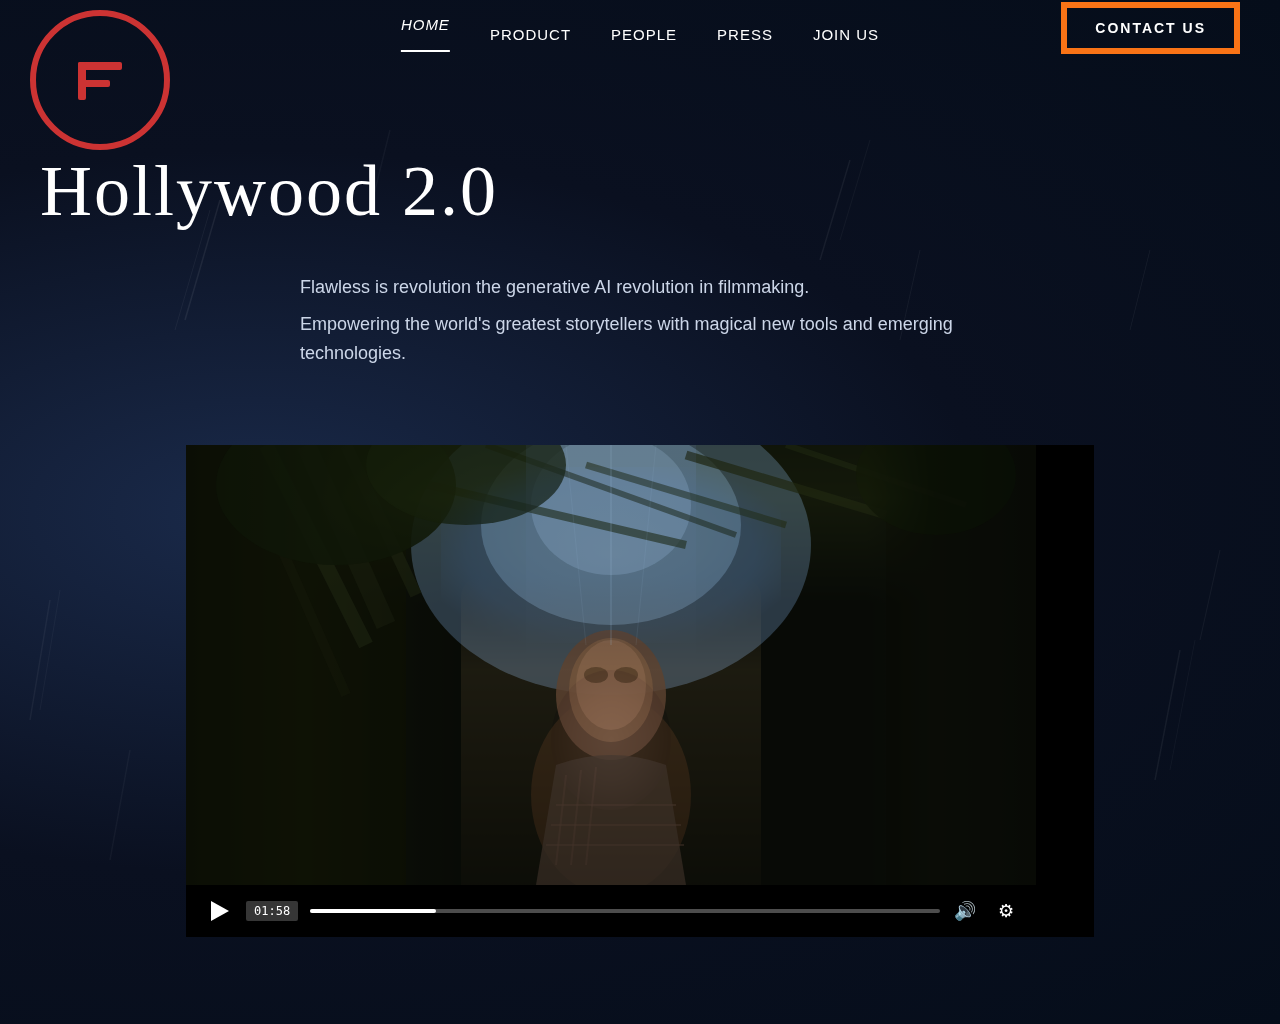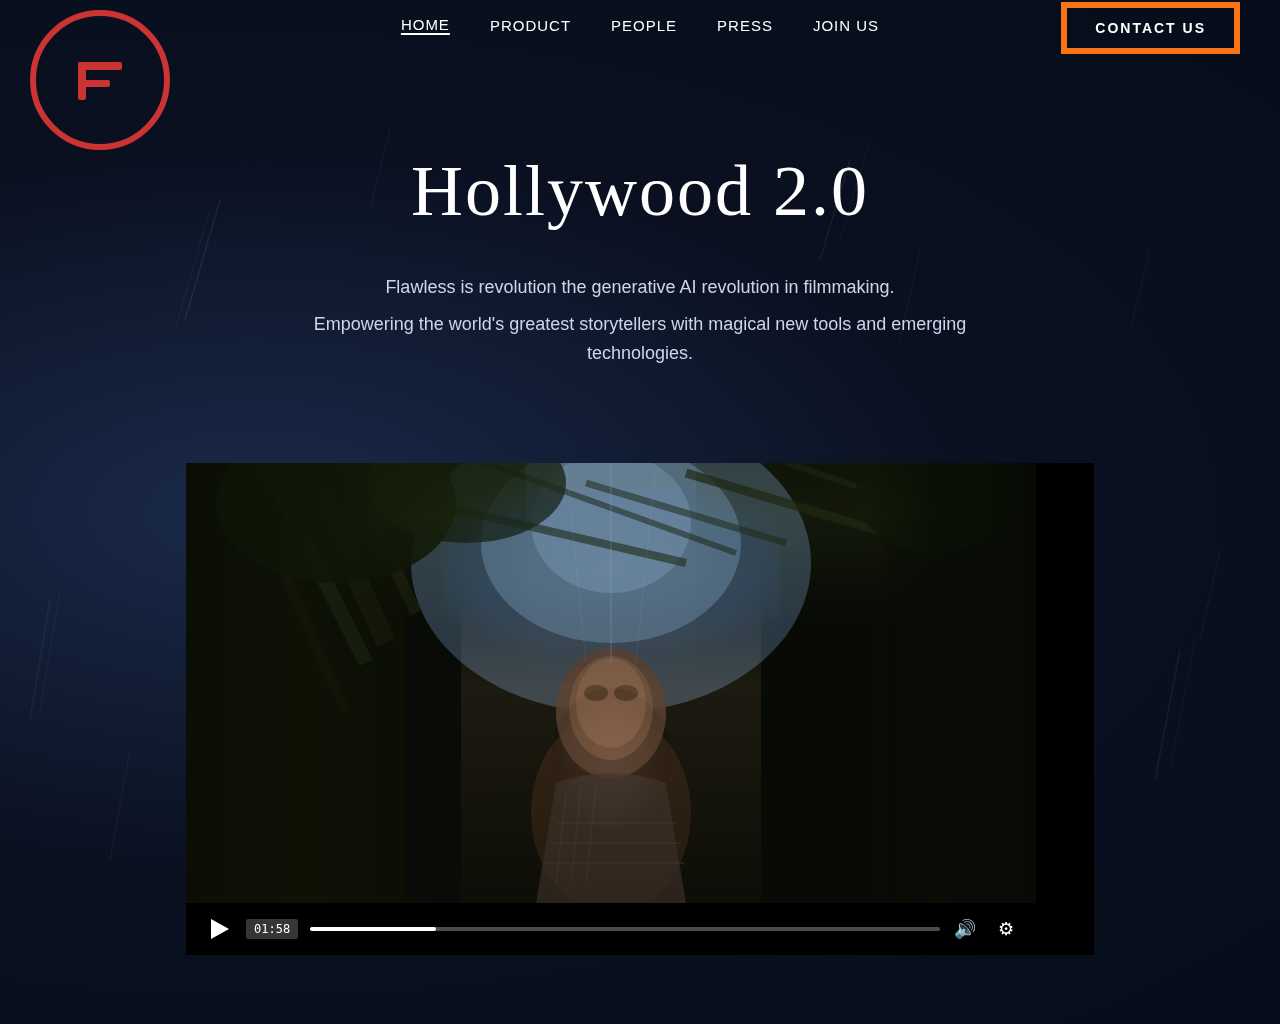--- a/index.html
+++ b/index.html
@@ -87,21 +87,22 @@
       text-decoration: none;
       font-size: 15px;
       font-weight: 400;
       letter-spacing: 1px;
       text-transform: uppercase;
       cursor: pointer;
     }
 
     .nav-link.active {
       border-bottom: 2px solid #ffffff;
-      padding-bottom: 0;
+      padding-bottom: 17px;
+      font-style: italic;
     }
 
     .contact-btn {
       position: absolute;
       right: 40px;
       top: 50%;
       margin-top: -22px;
       border: 6px solid #f97316;
       background: transparent;
       color: #ffffff;
@@ -111,21 +112,21 @@
       letter-spacing: 2px;
       text-transform: uppercase;
       cursor: pointer;
       white-space: nowrap;
     }
 
     
     .hero {
       position: relative;
       z-index: 5;
-      text-align: center;
+      text-align: left;
       padding: 60px 40px 40px;
     }
 
     .hero-title {
       font-size: 72px;
       font-weight: 300;
       letter-spacing: 2px;
       color: #ffffff;
       margin-bottom: 40px;
       font-family: 'Georgia', serif;
@@ -140,21 +141,21 @@
     }
 
     .hero-subtitle p {
       margin-bottom: 8px;
     }
 
     
     .video-wrapper {
       position: relative;
       z-index: 5;
-      margin: 48px auto 0;
+      margin: 30px auto 0;
       width: 908px;
       background: #000;
     }
 
     .video-frame {
       width: 850px;
       height: 440px;
       background: #000;
       position: relative;
       overflow: hidden;

